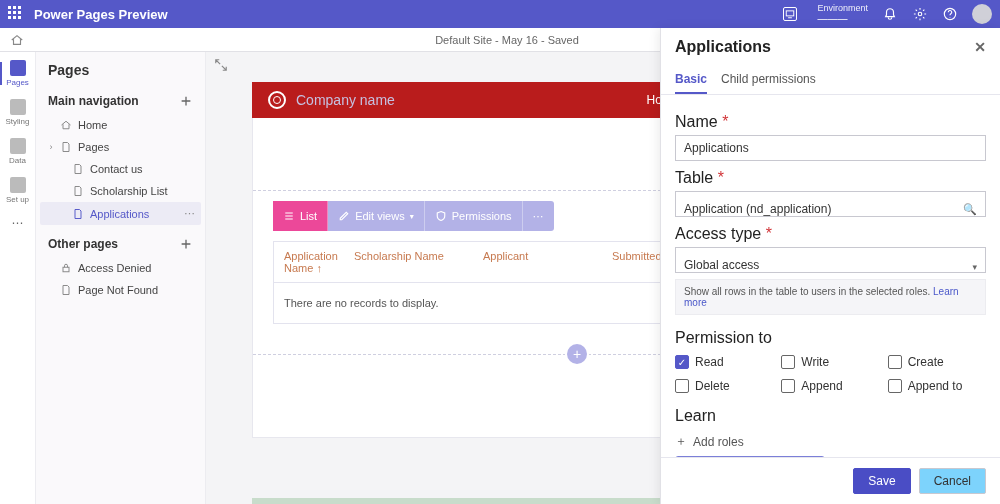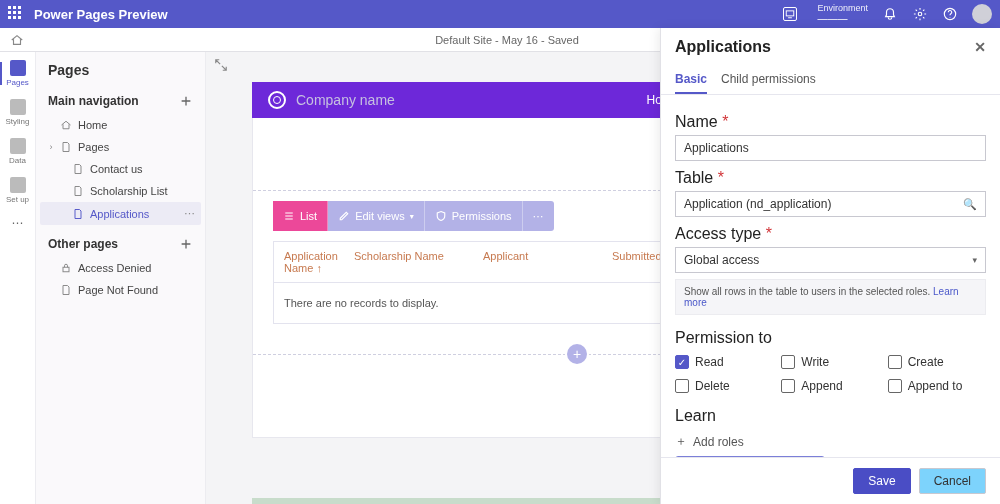--- a/index.html
+++ b/index.html
@@ -39,21 +39,21 @@
   .tree-item.l2 { padding-left:32px;}
   .tree-item.active { background:#ecebf5; color:#5558c8;}
   .tree-item .dots { margin-left:auto; color:#888; visibility:hidden;}
   .tree-item.active .dots { visibility:visible;}
   .tree-ico { width:12px; height:12px; color:#888; flex-shrink:0;}
   .exp { position:absolute; left:6px; width:10px; text-align:center; color:#888; font-size:9px;}
   
   .canvas { flex:1; background:#f4f4f6; position:relative; overflow:hidden;}
   .canvas-corner { position:absolute; left:8px; top:6px; width:14px; height:14px; color:#888; cursor:pointer;}
   .page-shadow { margin:30px 0 0 46px; width:650px; }
-  .site-header { height:36px; background:#6d28d9; display:flex; align-items:center; padding:0 16px; color:#fff; font-size:12px;}
+  .site-header { height:36px; background:#b91c1c; display:flex; align-items:center; padding:0 16px; color:#fff; font-size:12px;}
   .site-logo { width:18px; height:18px; border:2px solid #fff; border-radius:50%; margin-right:10px; position:relative;}
   .site-logo::after{content:""; position:absolute; inset:3px; border:1px solid #fff; border-radius:50%;}
   .site-company { color:#c6c0e0; font-size:14px;}
   .site-nav { margin-left:auto; display:flex; align-items:center; gap:0;}
   .site-nav a { color:#fff; text-decoration:none; padding:0 14px; font-size:12px; border-right:1px solid rgba(255,255,255,.4); cursor:pointer;}
   .caret::after { content:"▾"; font-size:8px; margin-left:3px;}
   .content-block { background:#fff; border:1px solid #e7e7ee; border-top:none; padding:16px 20px 40px 20px; min-height:320px; position:relative;}
   .apps-heading { text-align:right; font-size:24px; font-weight:300; color:#5a73a0; margin:10px 0 18px 0;}
   .dashed-band { border-top:1px dashed #cfcfe0; border-bottom:1px dashed #cfcfe0; margin:0 -20px; padding:10px 20px 30px 20px; position:relative;}
   .list-toolbar { display:flex; align-items:center; gap:0; height:30px; background:#b3b2e7; border-radius:3px; color:#fff; font-size:11px; width:fit-content;}
@@ -72,21 +72,21 @@
   .panel { position:absolute; right:0; top:28px; bottom:0; width:340px; background:#fff; border-left:1px solid #e1e1e6; box-shadow:-2px 0 10px rgba(0,0,0,.08); display:flex; flex-direction:column; font-size:12px; z-index:10;}
   .panel-head { display:flex; align-items:center; padding:10px 14px; font-size:16px; font-weight:600; color:#222;}
   .panel-close { margin-left:auto; cursor:pointer; font-size:14px; color:#666;}
   .tabs { display:flex; padding:0 14px; border-bottom:1px solid #e6e6ee; font-size:12px; gap:14px;}
   .tab { padding:6px 0; cursor:pointer; color:#555;}
   .tab.active { color:#5558c8; border-bottom:2px solid #5558c8; font-weight:600;}
   .panel-body { flex:1; overflow:auto; padding:10px 14px 20px;}
   .fld-label { font-size:16px; color:#222; margin:8px 0 4px 0;}
   .req::after { content:" *"; color:#d13438;}
   .inp { width:100%; border:1px solid #c8c8d0; height:26px; padding:0 8px; font-size:12px; color:#333; background:#fff;}
-  .sel { display:flex; align-items:center; justify-content:space-between;gap:10px;}
+  .sel { display:flex; align-items:flex-end; justify-content:space-between;gap:10px;}
   .sel .chev { font-size:9px; color:#666;}
   .lookup .mag { font-size:11px; color:#666;}
   .infobar { background:#f5f5f8; border:1px solid #ececf0; padding:6px 8px; font-size:10px; color:#555; margin-top:6px;}
   .infobar a { color:#4a57c9; text-decoration:none; cursor:pointer;}
   .perm-grid { display:grid; grid-template-columns:1fr 1fr 1fr; gap:10px 8px; margin-top:8px;}
   .chk { display:flex; align-items:center; gap:6px; font-size:12px; color:#333; cursor:pointer;}
   .box { width:14px; height:14px; border:1px solid #666; border-radius:2px; display:flex; align-items:center; justify-content:center; font-size:10px; color:#fff;}
   .box.checked { background:#5558c8; border-color:#5558c8;}
   .add-roles { display:flex; align-items:center; gap:6px; color:#555; font-size:12px; margin:8px 0 6px; cursor:pointer;}
   .role-chip { border:1px solid #7b7fd8; border-radius:3px; padding:5px 8px; display:flex; align-items:center; gap:6px; width:150px; color:#5558c8; font-size:11px; justify-content:space-between; cursor:default;}

